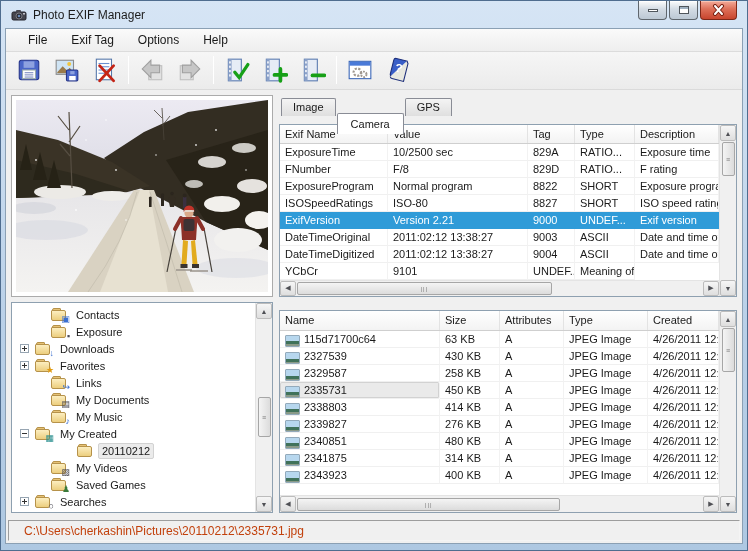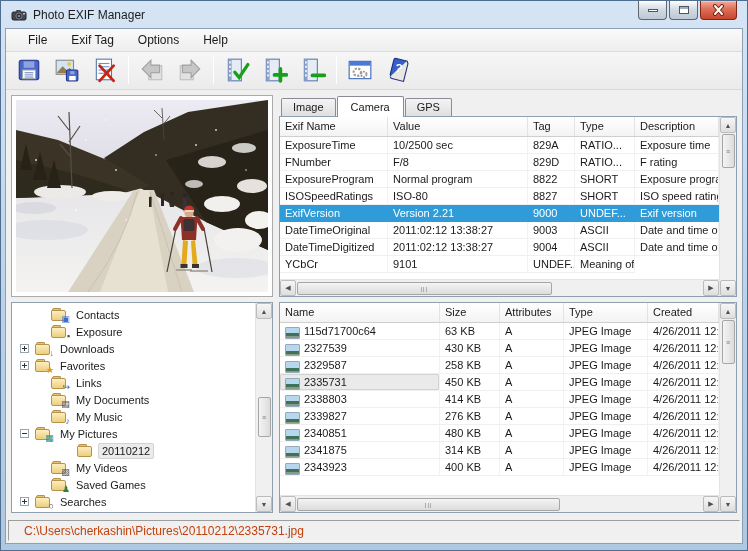--- a/index.html
+++ b/index.html
@@ -26,22 +26,22 @@
   .client { flex:1; padding:5px; display:flex; flex-direction:column; }
   .top-row { height:202px; display:flex; }
   .bottom-row { height:211px; margin-top:5px; display:flex; }
   
   .preview-panel { width:262px; height:202px; background:#fff; border:1px solid #ababab; margin-right:6px; padding:4px; }
   .preview-panel svg { display:block; }
   
   .exif-panel { flex:1; display:flex; flex-direction:column; }
   .tabs { height:21px; display:flex; align-items:flex-end; padding-left:2px; position:relative; z-index:2; }
   .tab { font-size:11px; color:#1a1a1a; padding:2px 11px 3px; border:1px solid #898c95; border-bottom:none; border-radius:2px 2px 0 0; background:linear-gradient(#f4f4f4,#dfdfdf); margin-right:1px; cursor:default; }
-  .tab.active { background:#fff; padding:4px 13px 4px; position:relative; top:1px; }
-  .listbox { flex:1; border:1px solid #8ea0b0; background:#fff; display:flex; flex-direction:column; position:relative; overflow:hidden; }
+  .tab.active { background:#fff; padding:4px 13px 4px; position:relative; top:18px; }
+  .listbox { flex:1; border:1px solid #8ea0b0; background:#fff; display:flex; flex-direction:column; position:relative; overflow:hidden;margin-top:8px; }
   .list-main { flex:1; display:flex; overflow:hidden; }
   .list-content { flex:1; display:flex; flex-direction:column; overflow:hidden; }
   .hdr { display:grid; height:20px; background:linear-gradient(#ffffff,#f3f3f3); border-bottom:1px solid #cfcfcf; }
   .hdr span { font-size:11px; color:#1a1a1a; padding:3px 5px 0; border-right:1px solid #e3e3e3; white-space:nowrap; overflow:hidden; }
   .grid-exif { grid-template-columns:108px 140px 47px 60px 1fr; }
   .grid-files { grid-template-columns:160px 60px 64px 84px 1fr; }
   .tr { display:grid; height:17px; }
   .td { font-size:11px; color:#1a1a1a; line-height:16px; padding:0 5px; white-space:nowrap; overflow:hidden; border-right:1px solid #f2f2f2; border-bottom:1px solid #f0f0f0; }
   .tr.sel-blue .td { background:#2f9bd8; color:#fff; border-color:#2f9bd8; }
   .file-name { display:flex; align-items:flex-end; }
@@ -441,21 +441,21 @@
                 <span class="folder">
                   <span class="ov">♪</span>
                 </span>
                 <span class="lbl">My Music</span>
               </div>
             <div class="titem" style="padding-left:8px;">
                 <span class="expander minus"></span>
                 <span class="folder">
                   <span class="ov teal">▦</span>
                 </span>
-                <span class="lbl">My Pictures</span>
+                <span class="lbl">My Created</span>
               </div>
             <div class="titem indent1 sel">
                 <span class="expander none"></span>
                 <span class="folder"></span>
                 <span class="lbl">20110212</span>
               </div>
             <div class="titem indent0">
                 <span class="expander none"></span>
                 <span class="folder">
                   <span class="ov dark">▧</span>

